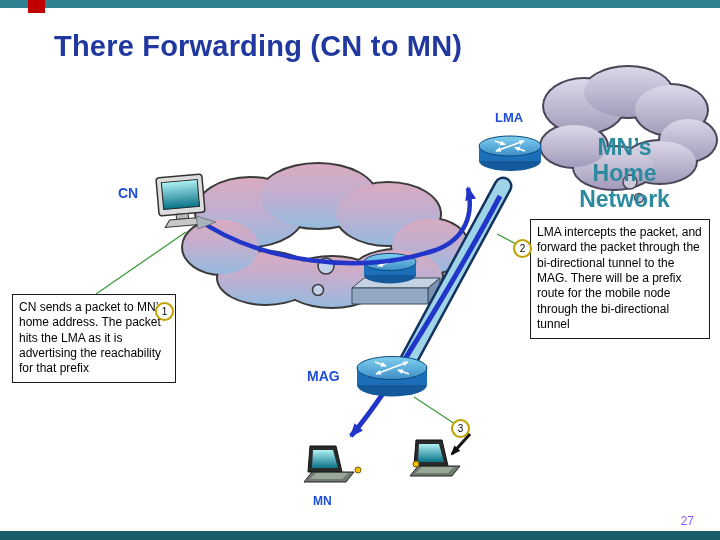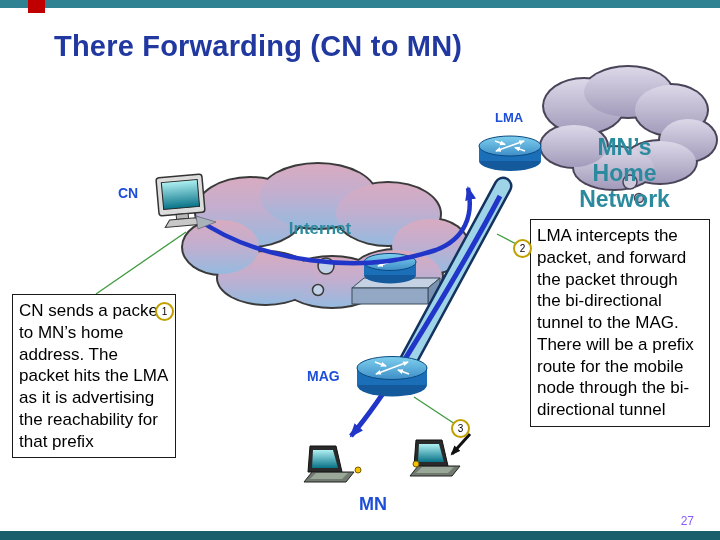--- a/index.html
+++ b/index.html
@@ -8,26 +8,26 @@
   .topbar{position:absolute;top:0;left:0;width:720px;height:8px;background:var(--top-bar,#2E8291);}
   .red-accent{position:absolute;top:0;left:28px;width:17px;height:13px;background:var(--accent-red,#C00000);}
   .bottombar{position:absolute;bottom:0;left:0;width:720px;height:9px;background:var(--bottom-bar,#1B5E6B);}
   .title{position:absolute;left:54px;top:30px;margin:0;font-size:29px;font-weight:bold;
          color:var(--title,#2038A0);letter-spacing:0.2px;}
   .diagram{position:absolute;left:0;top:0;width:720px;height:540px;z-index:1;}
   .node-label{position:absolute;z-index:2;font-weight:bold;color:#1d4ed8;}
   .lbl-cn{left:118px;top:185px;font-size:14px;text-align:center;}
   .lbl-lma{left:495px;top:110px;font-size:13px;}
   .lbl-mag{left:307px;top:368px;font-size:14px;}
-  .lbl-mn{left:313px;top:494px;font-size:18px;margin-left:46px;}
+  .lbl-mn{left:313px;top:494px;font-size:12px;}
   .cloud-label{position:absolute;z-index:2;font-weight:bold;color:var(--teal-text,#2B8A9E);text-align:center;}
   .lbl-internet{left:250px;top:219px;width:140px;font-size:17px;}
   .lbl-home{left:557px;top:90px;width:135px;font-size:23px;line-height:26px;white-space:pre-line;margin-top:44px;}
   .callout{position:absolute;z-index:3;background:#fff;border:1px solid #1a1a1a;
-           padding:5px 6px;font-size:17px;line-height:1.28;color:#000;}
+           padding:5px 6px;font-size:12px;line-height:1.28;color:#000;}
   .callout1{left:12px;top:294px;width:150px;}
   .callout2{left:530px;top:219px;width:166px;}
   .callout3{left:468px;top:401px;width:182px;}
   .badge{position:absolute;z-index:4;width:15px;height:15px;border:2px solid var(--badge-ring,#C0A000);
          border-radius:50%;background:#fff;color:#000;font-size:10px;line-height:15px;text-align:center;}
   .badge1{left:155px;top:302px;}
   .badge2{left:513px;top:239px;}
   .badge3{left:451px;top:419px;}
   .pagenum{position:absolute;right:26px;top:514px;z-index:2;color:#8b5cf6;font-size:12px;}
 </style>
@@ -194,21 +194,20 @@
       <polygon points="6,26 40,26 34,0 8,0" fill="#2A2A2A" stroke="#111"></polygon>
       <polygon points="10,22 36,22 31,4 11,4" fill="url(#gScreen)"></polygon>
       <polygon points="2,36 44,36 52,26 10,26" fill="#707A70" stroke="#222"></polygon>
       <polygon points="8,33 40,33 46,27 14,27" fill="#9AA89A"></polygon>
       <circle cx="8" cy="24" r="3" fill="#F2C200" stroke="#7A5A00"></circle>
     </g>
 
     <line x1="470" y1="434" x2="452" y2="454" stroke="#111" stroke-width="3" marker-end="url(#mblack)"></line>
   </svg>
 
-  <div class="cloud-label lbl-internet">Internet</div>
   <div class="cloud-label lbl-home">MN’s
 Home
 Network</div>
   <div class="node-label lbl-cn">CN</div>
   <div class="node-label lbl-lma">LMA</div>
   <div class="node-label lbl-mag">MAG</div>
   <div class="node-label lbl-mn">MN</div>
 
   <div class="callout callout1">
     <span>CN sends a packet to MN’s home address. The packet hits the LMA as it is advertising the reachability for that prefix</span>

